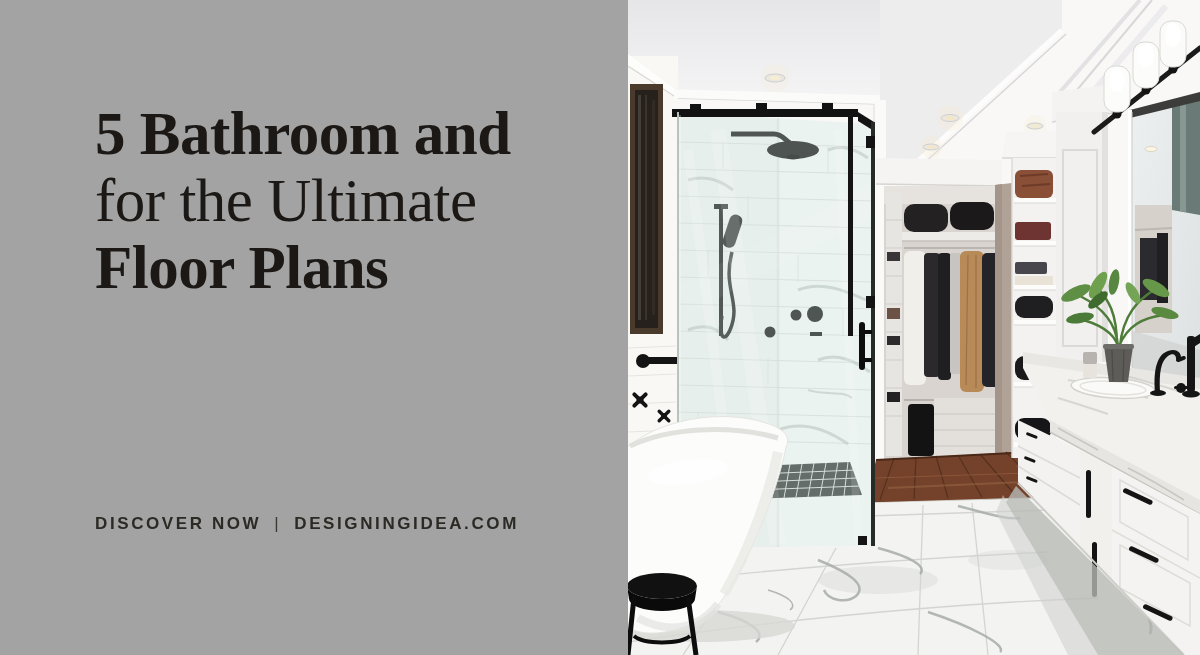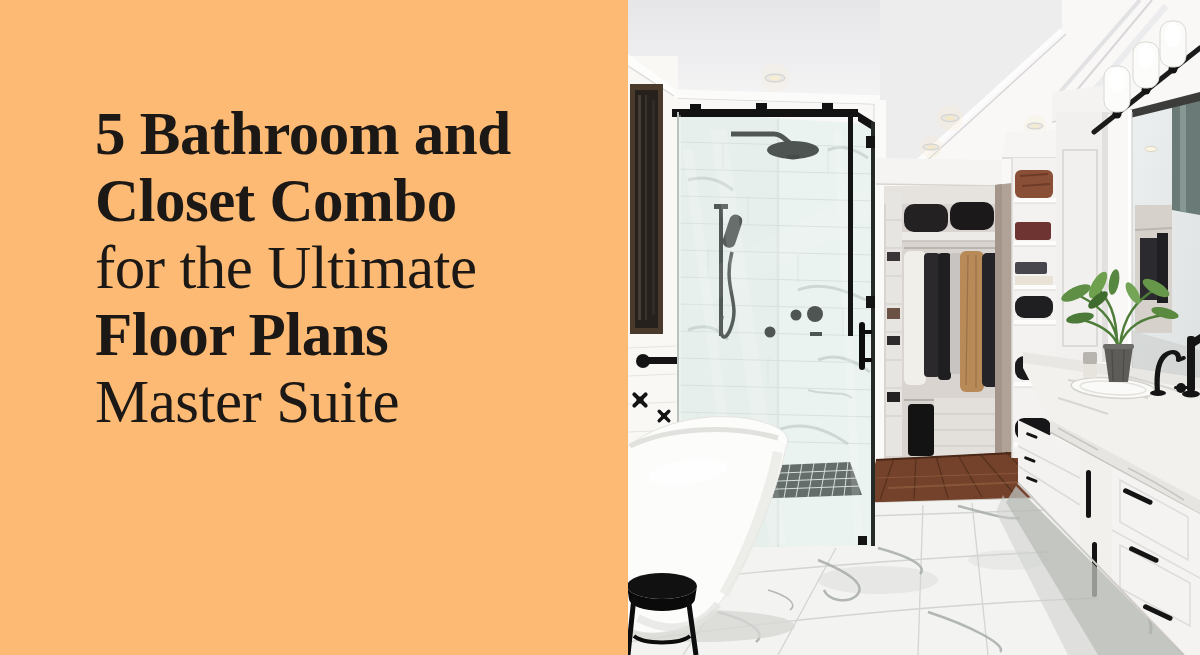--- a/index.html
+++ b/index.html
@@ -3,21 +3,21 @@
 <meta charset="utf-8">
 <style>
   html,body{margin:0;padding:0;background:#888;}
   .banner{
     position:relative;width:1200px;height:655px;overflow:hidden;
     background:#ECE7DF;font-family:"Liberation Sans",sans-serif;
   }
   
   .left-panel{
     position:absolute;left:0;top:0;width:720px;height:655px;
-    background:#fdba74;
+    background:#a3a3a3;
   }
   .headline{
     position:absolute;left:95px;top:100px;margin:0;
     font-family:"Liberation Serif","DejaVu Serif",serif;
     font-size:61px;line-height:67px;color:#1B1815;
     letter-spacing:-0.5px;font-weight:400;
   }
   .headline .ln{display:block;white-space:nowrap;}
   .headline .w-bold{font-weight:700;}
   .footer-line{
@@ -34,25 +34,26 @@
   .photo-panel svg{display:block;width:572px;height:655px;}
 </style>
 </head>
 <body>
 
 <div class="banner">
 
   <div class="left-panel">
     <h1 class="headline">
       <span class="ln w-bold">5 Bathroom and</span>
-      <span class="ln w-bold">Closet Combo</span>
       <span class="ln">for the Ultimate</span>
       <span class="ln w-bold">Floor Plans</span>
-      <span class="ln">Master Suite</span>
     </h1>
+    <div class="footer-line">
+      <span>DISCOVER NOW</span><span class="sep">|</span><span>DESIGNINGIDEA.COM</span>
+    </div>
   </div>
 
   <div class="photo-panel">
     <svg viewBox="0 0 572 655" xmlns="http://www.w3.org/2000/svg">
       <defs>
         <linearGradient id="ceilG" x1="0" y1="0" x2="0" y2="1">
           <stop offset="0" stop-color="#e6e6e9"></stop>
             <stop offset="1" stop-color="#f4f4f5"></stop>
         </linearGradient>
         <linearGradient id="mirrG" x1="0" y1="0" x2="1" y2="1">

